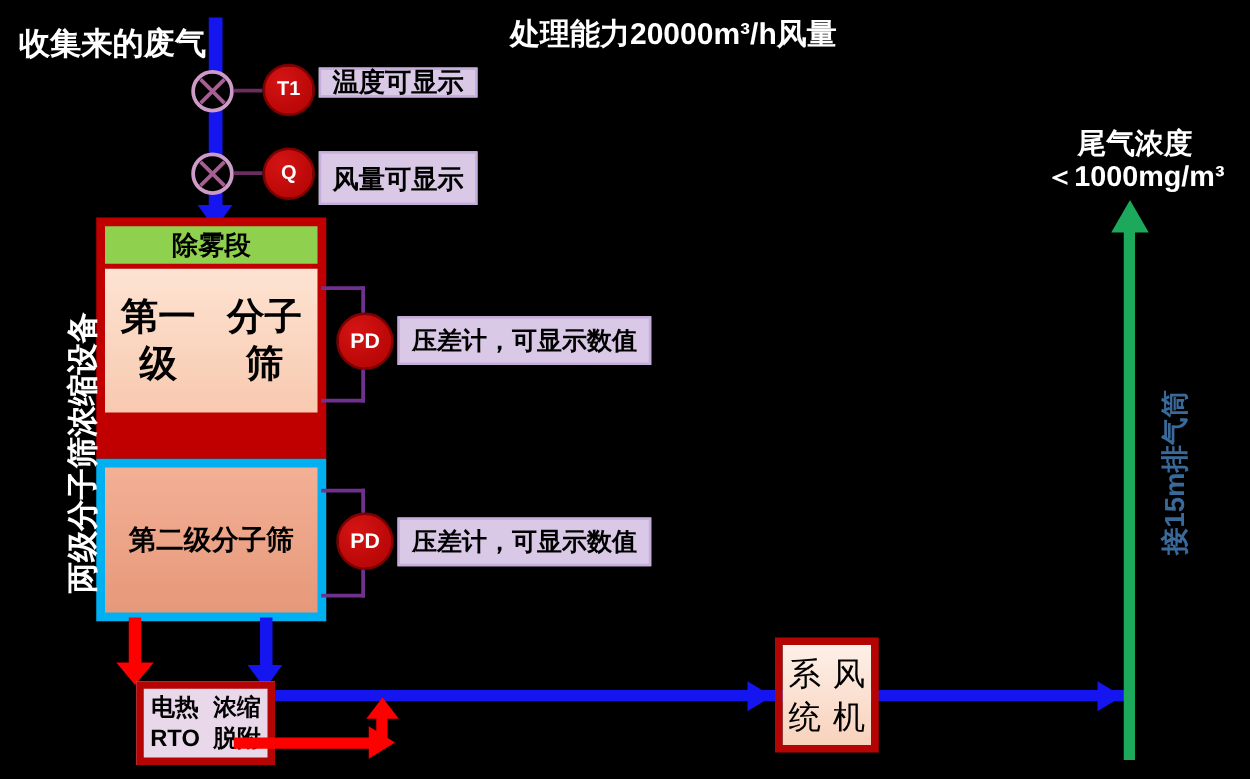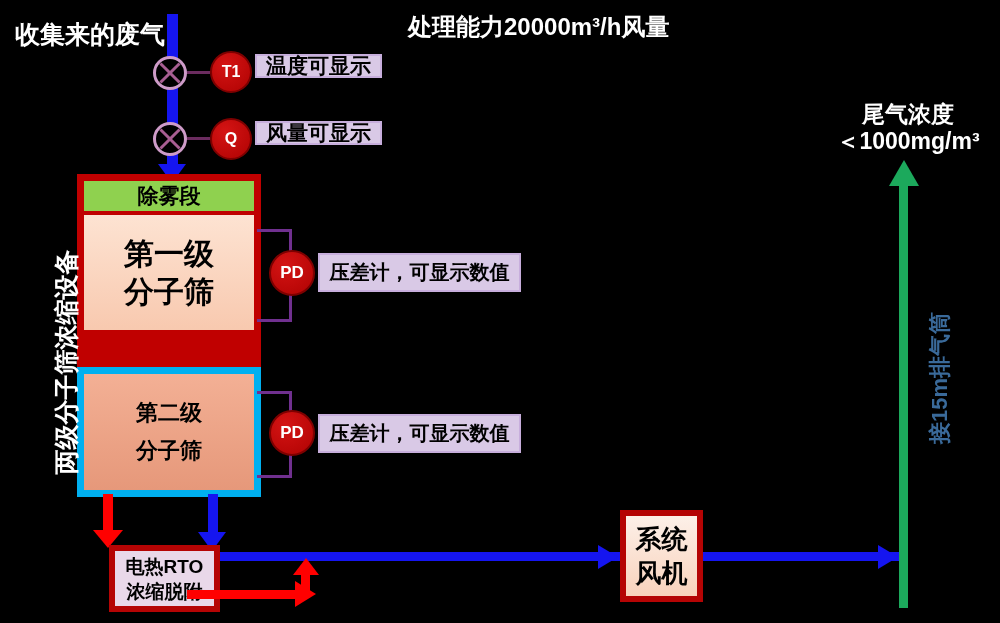--- a/index.html
+++ b/index.html
@@ -3,21 +3,21 @@
 <meta charset="utf-8">
 <style>
   html,body{margin:0;padding:0;background:#000;}
   #canvas{
     position:relative;width:1000px;height:623px;background:#000;overflow:hidden;
     font-family:"Liberation Sans","DejaVu Sans",sans-serif;
   }
   .abs{position:absolute;}
   .wtxt{color:#fff;font-weight:700;}
   .ctr{display:flex;align-items:center;justify-content:center;text-align:center;}
-  .col{display:flex;flex-direction:column;align-items:center;justify-content:center;text-align:center;}
+  .col{display:flex;flex-direction:row;align-items:center;justify-content:center;text-align:center;}
 
   
   .plabel{
     background:#D9C9E6;border:2px solid #C7AEDC;color:#000;font-weight:700;
     display:flex;align-items:center;justify-content:center;box-sizing:border-box;
   }
   
   .rcirc{
     background:radial-gradient(circle at 35% 30%, #D41414, #B00202);
     border:2px solid #7E0000;border-radius:50%;color:#fff;font-weight:700;
@@ -50,21 +50,21 @@
 
   
   .unit-upper{background:#C00000;}
   .unit-lower{background:#00B0F0;}
   .demister{background:#8FD14F;color:#000;font-weight:700;font-size:21px;}
   .sieve1{background:linear-gradient(180deg,#FDE3D2,#F8C9AF);color:#000;font-weight:700;font-size:30px;line-height:38px;}
   .f6band{background:#FBDCCA;color:#000;font-weight:700;font-size:22px;}
   .sieve2{background:linear-gradient(180deg,#F3B095,#E6987A);color:#000;font-weight:700;font-size:22px;line-height:38px;}
 
   .rto-box{background:#E9D8E9;border:6px solid #B50404;color:#000;font-weight:700;font-size:19px;line-height:25px;box-sizing:border-box;margin-left:33px;}
-  .fan-box{background:linear-gradient(180deg,#FDF0E8,#F8D2BC);border:6px solid #B50404;color:#000;font-weight:700;font-size:26px;line-height:34px;box-sizing:border-box;}
+  .fan-box{background:linear-gradient(180deg,#FDF0E8,#F8D2BC);border:6px solid #B50404;color:#000;font-weight:400;font-size:26px;line-height:34px;box-sizing:border-box;}
 
   .vtext{transform:rotate(-90deg);text-align:center;white-space:nowrap;}
 </style>
 </head>
 <body>
 
 <div id="canvas">
 
   <div class="abs wtxt" style="left:15px;top:18px;font-size:25px;">收集来的废气</div>
   <div class="abs wtxt" style="left:408px;top:11px;font-size:24px;">处理能力20000m³/h风量</div>
@@ -81,21 +81,21 @@
       <span class="x2"></span>
   </div>
 
   <div class="abs" style="left:187px;top:71px;width:23px;height:3px;background:#6B2C5F;"></div>
   <div class="abs" style="left:187px;top:137px;width:23px;height:3px;background:#6B2C5F;"></div>
 
   <div class="abs rcirc" style="left:210px;top:51px;width:42px;height:42px;font-size:16px;">T1</div>
   <div class="abs rcirc" style="left:210px;top:118px;width:42px;height:42px;font-size:16px;">Q</div>
 
   <div class="abs plabel" style="left:255px;top:54px;width:127px;height:24px;font-size:21px;">温度可显示</div>
-  <div class="abs plabel" style="left:255px;top:121px;width:127px;height:24px;font-size:21px;">风量可显示</div>
+  <div class="abs plabel" style="left:255px;top:121px;width:127px;height:43px;font-size:21px;">风量可显示</div>
 
   <div class="abs unit-upper" style="left:77px;top:174px;width:184px;height:193px;"></div>
   <div class="abs ctr demister" style="left:84px;top:181px;width:170px;height:30px;">除雾段</div>
   <div class="abs col sieve1" style="left:84px;top:215px;width:170px;height:115px;">
     <div>第一级</div>
     <div>分子筛</div>
   </div>
 
   <div class="abs unit-lower" style="left:77px;top:367px;width:184px;height:130px;"></div>
   <div class="abs col sieve2" style="left:84px;top:374px;width:170px;height:116px;">

